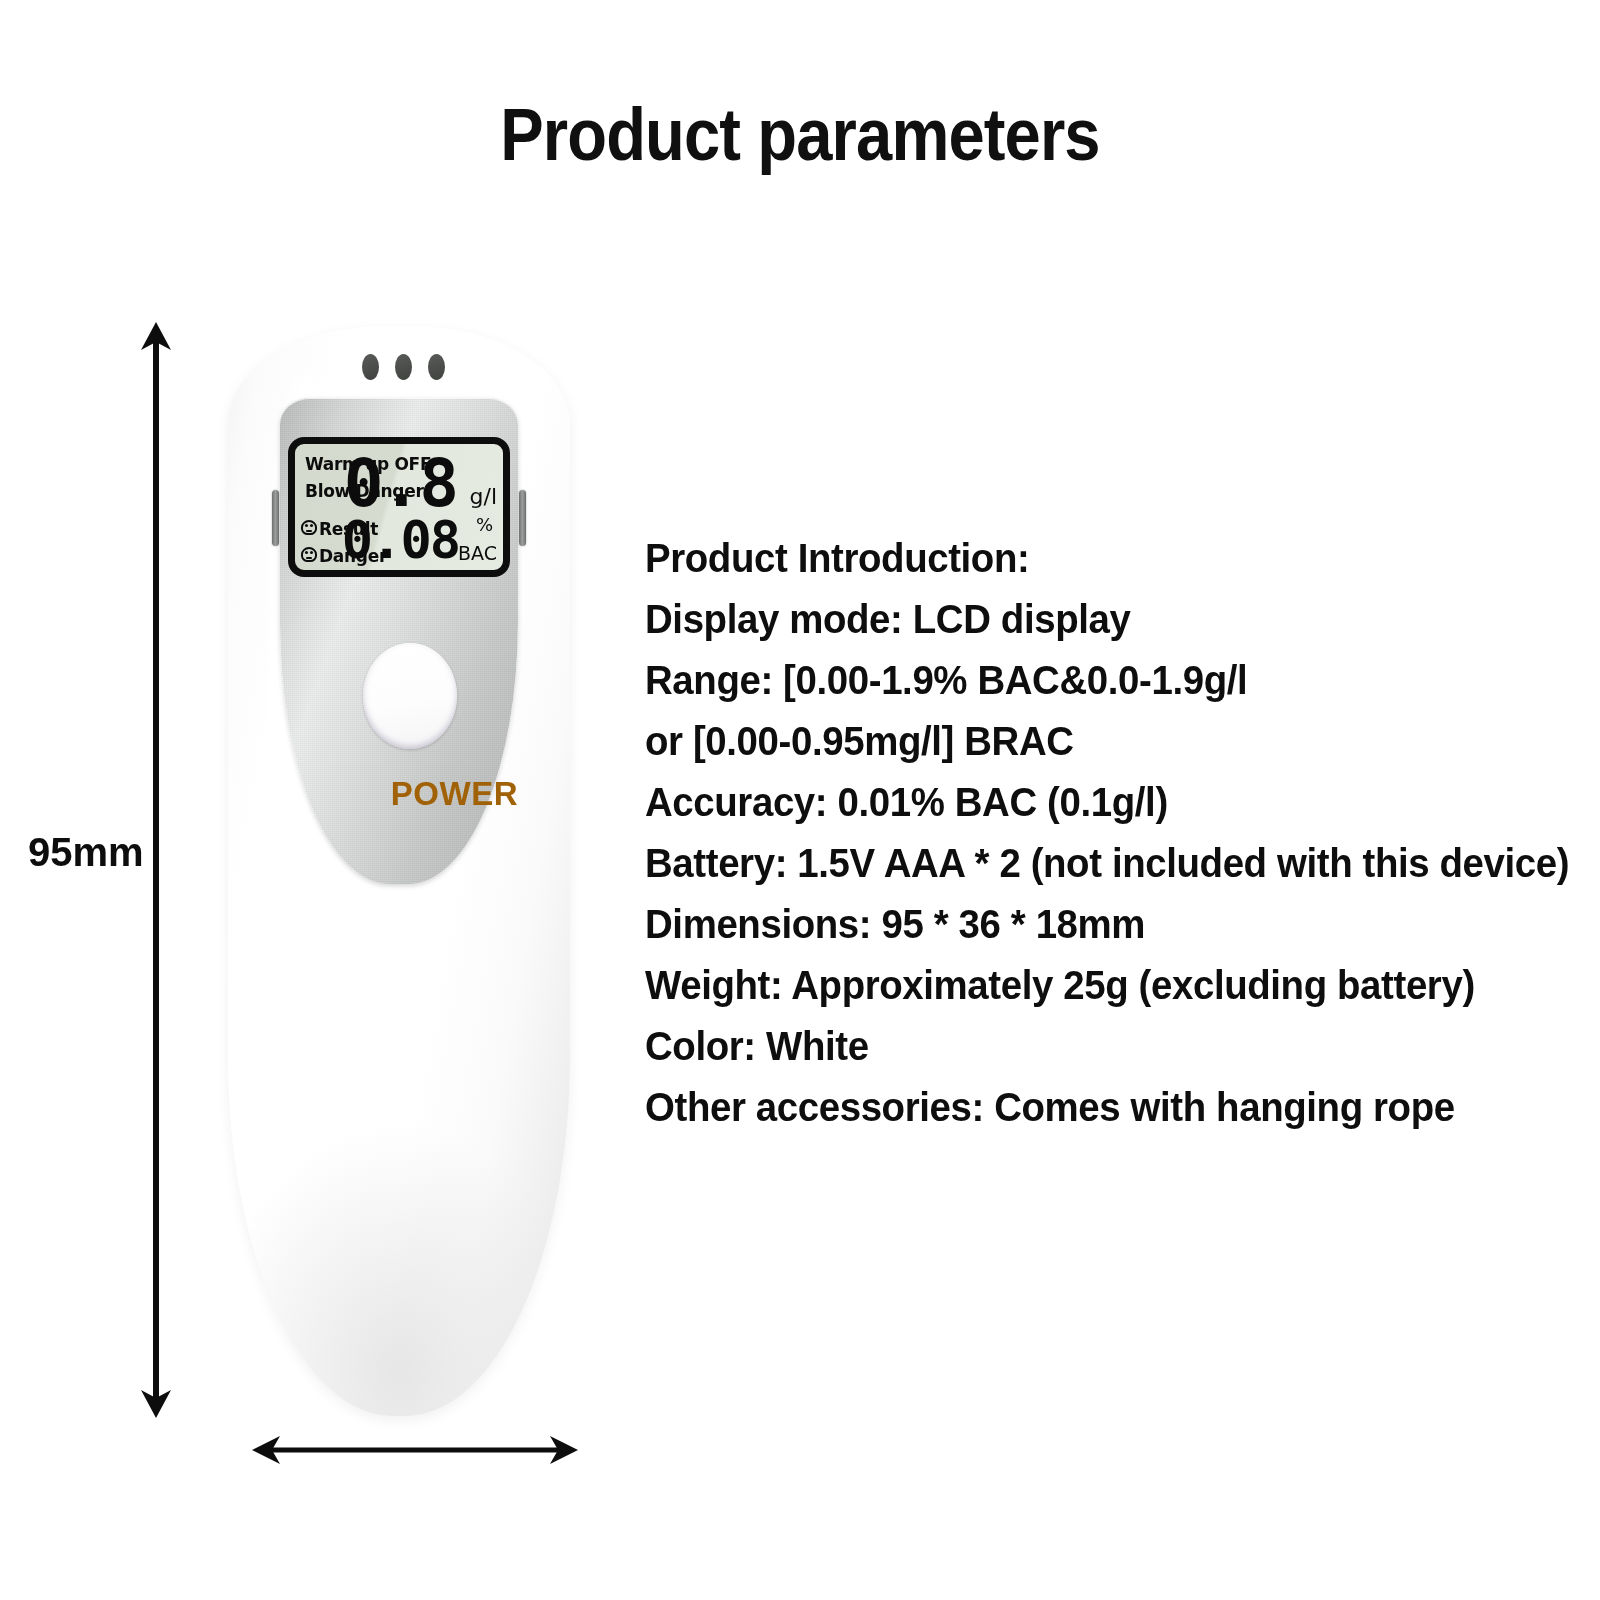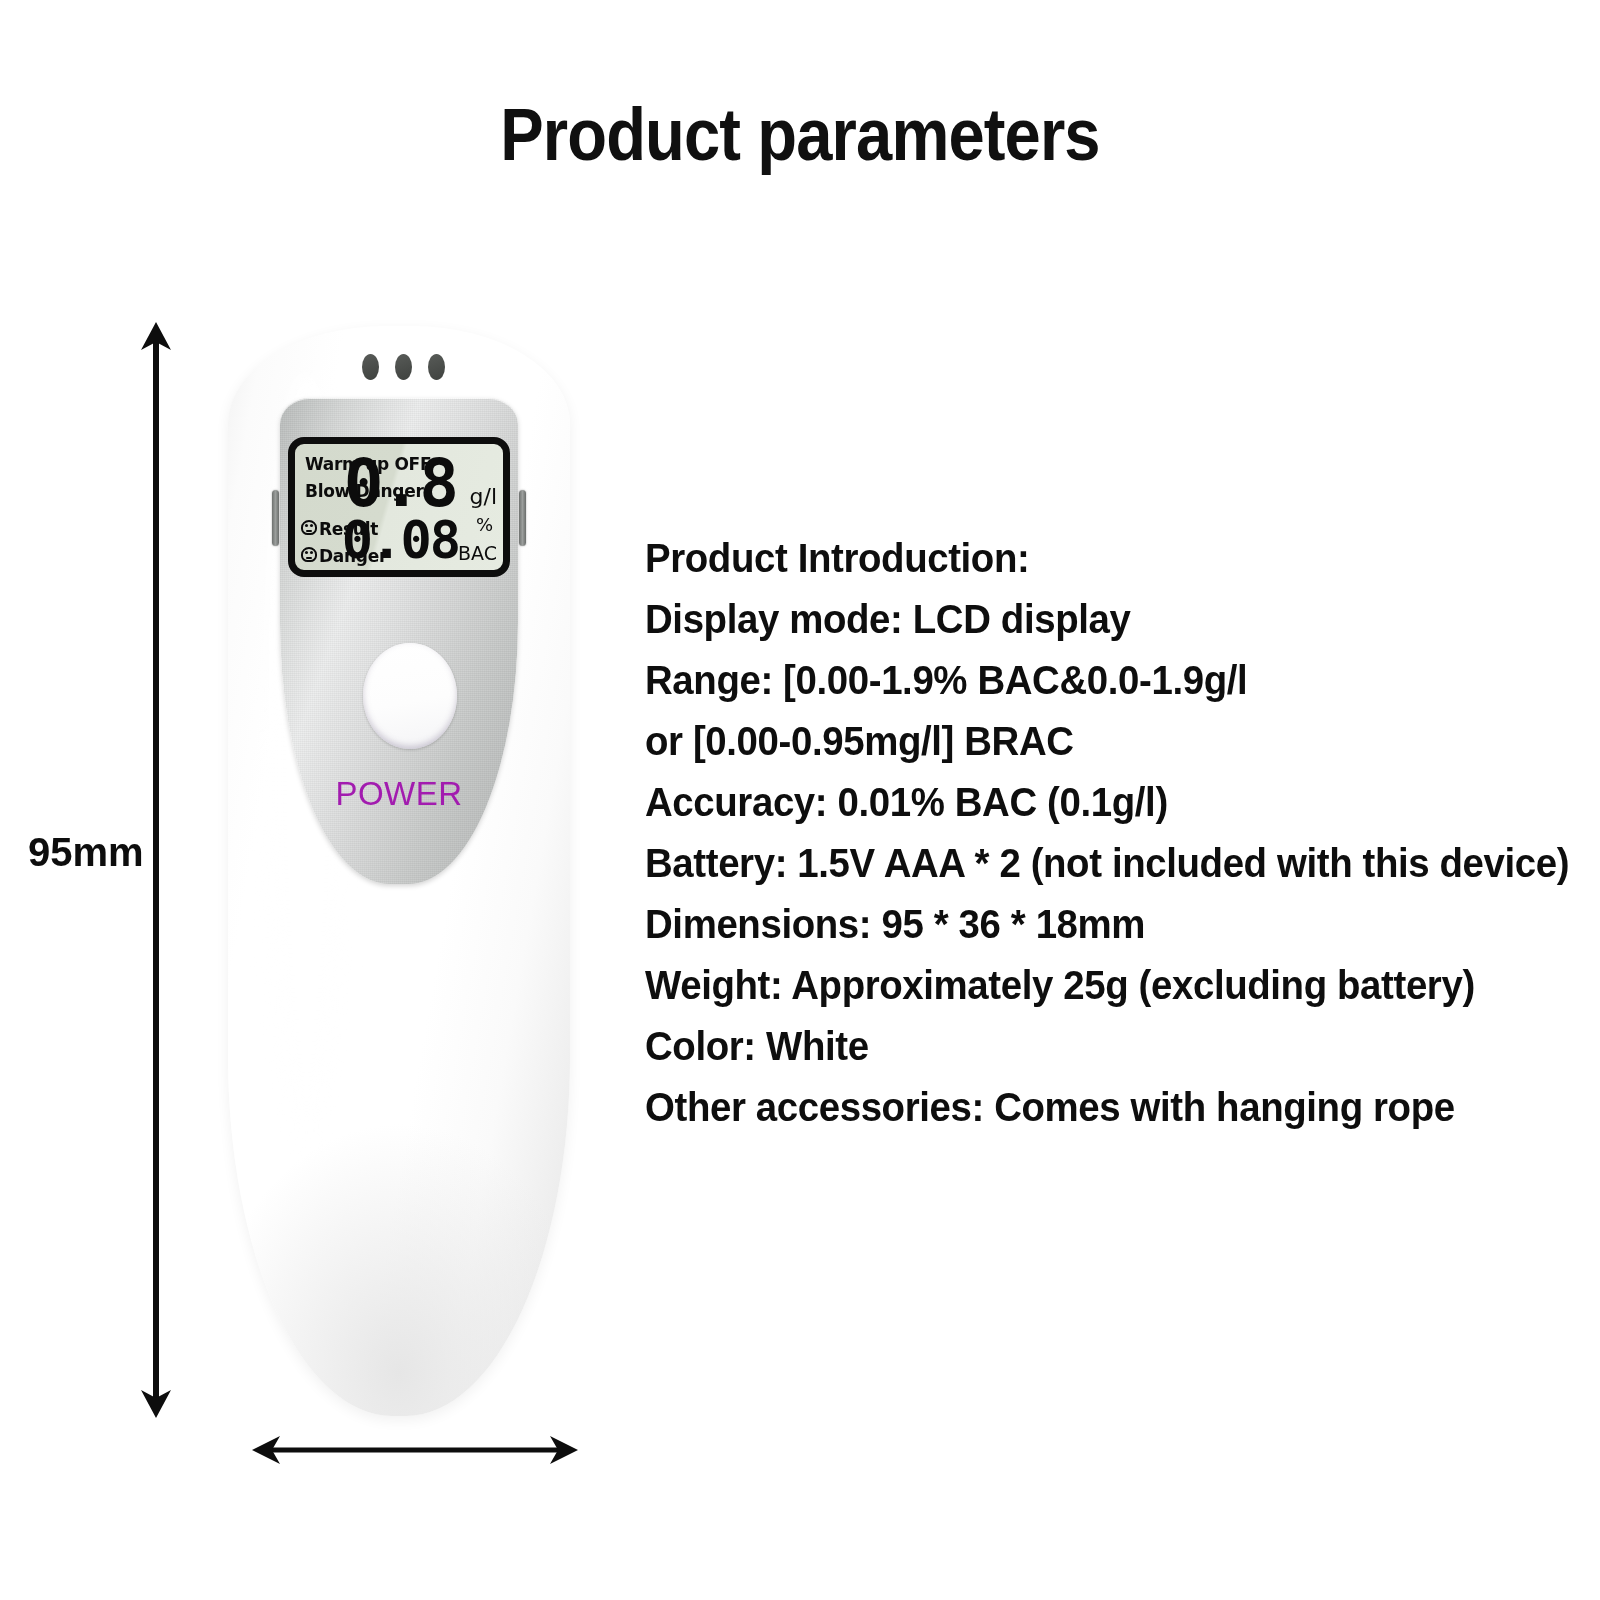--- a/index.html
+++ b/index.html
@@ -241,25 +241,25 @@
     box-shadow:
       inset 0 -3px 6px rgba(120,110,140,0.35),
       inset 0 2px 3px rgba(255,255,255,0.9),
       0 1px 3px rgba(0,0,0,0.18);
   }
   #power-label {
     position: absolute;
     left: 280px;
     top: 775px;
     width: 238px;
-    text-align: center;
+    text-align: right;
     font-family: "Liberation Sans", sans-serif;
     font-size: 33px;
-    font-weight: normal;
-    color: #a21caf;
+    font-weight: bold;
+    color: #a16207;
     letter-spacing: 0.5px;
   }
 
   
   #dim-height {
     position: absolute;
     left: 120px;
     top: 320px;
     width: 72px;
     height: 1100px;

